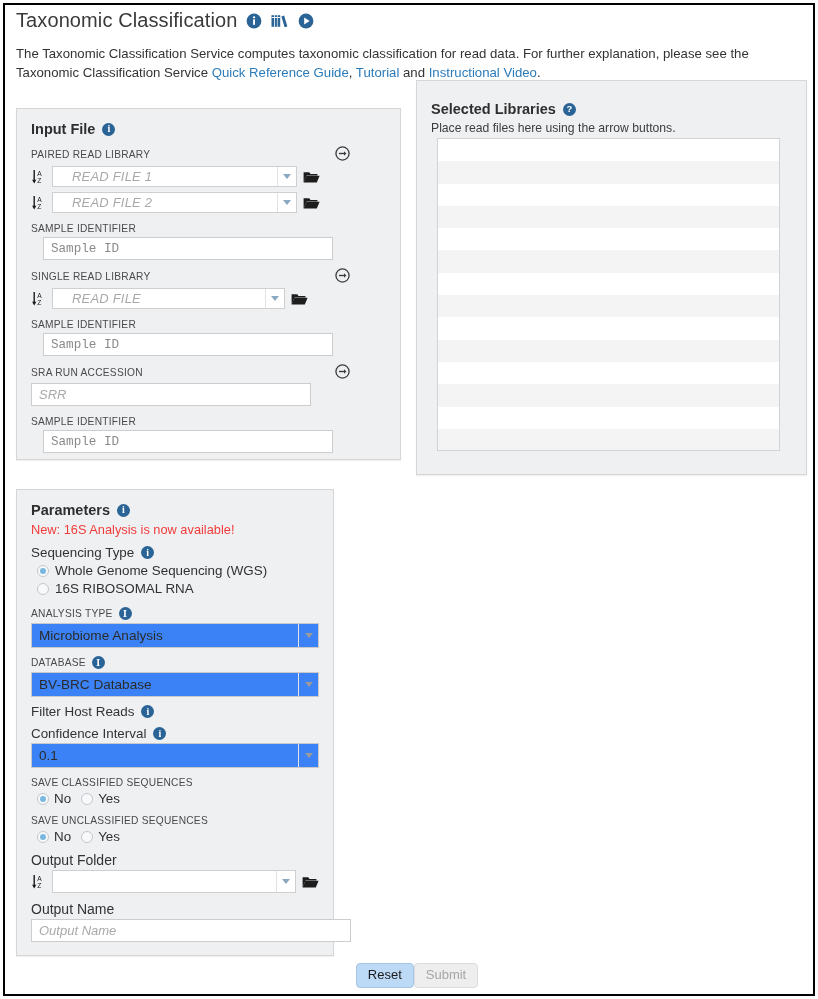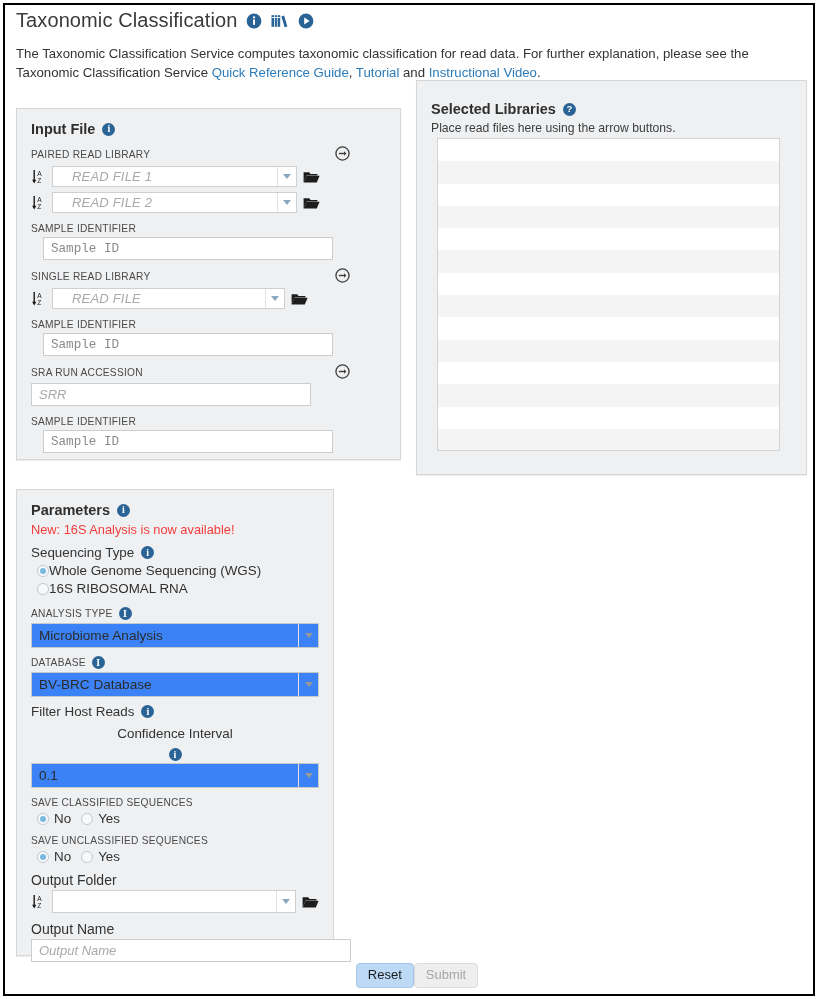--- a/index.html
+++ b/index.html
@@ -190,21 +190,21 @@
     flex: none;
     color: #1a1a1a;
   }
   .icon-folder { width: 17px; height: 14px; flex: none; }
   .icon-arrow-btn {
     width: 15px; height: 15px;
     cursor: pointer;
   }
 
   
-  .radio-row { display: flex; align-items: center; margin-top: 3px; }
+  .radio-row { display: flex; align-items: center; gap: 6px; margin-top: 3px; }
   .radio {
     width: 12px; height: 12px;
     border-radius: 50%;
     border: 1px solid #c2c9cf;
     background: #f7f9fa;
     display: inline-flex;
     align-items: center;
     justify-content: center;
     flex: none;
   }
@@ -513,21 +513,21 @@
         <span class="caret">
               <span class="caret-tri" style="border-top-color:#9a9a9a;"></span>
             </span>
       </div>
 
       <div class="lbl-normal" style="margin-top:7px;">
         <span>Filter Host Reads</span>
         <span class="icon-info">i</span>
       </div>
 
-      <div class="lbl-normal" style="margin-top:7px;flex-direction:column;">
+      <div class="lbl-normal" style="margin-top:7px;">
         <span>Confidence Interval</span>
         <span class="icon-info">i</span>
       </div>
       <div class="select" style="width:288px;">
         <span>0.1</span>
         <span class="caret">
               <span class="caret-tri" style="border-top-color:#9a9a9a;"></span>
             </span>
       </div>
 

